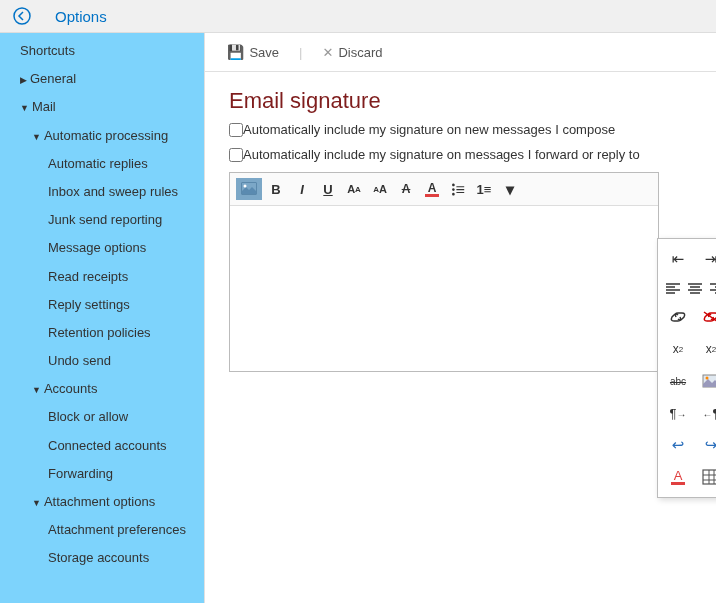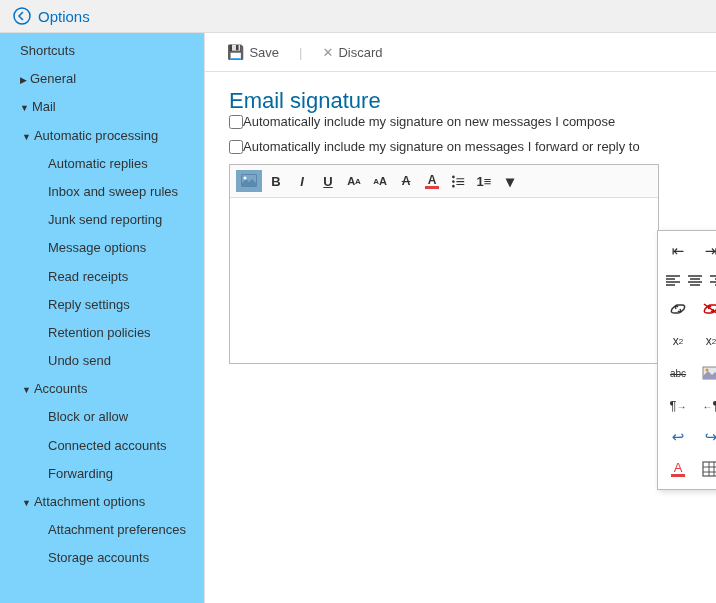--- a/index.html
+++ b/index.html
@@ -15,21 +15,21 @@
       flex-direction: column;
     }
 
     
     .header {
       background: #f0f0f0;
       border-bottom: 1px solid #ddd;
       padding: 6px 12px;
       display: flex;
       align-items: center;
-      gap: 6px;
+      gap: 23px;
     }
     .header-back-icon {
       width: 20px;
       height: 20px;
       display: inline-flex;
       align-items: center;
       justify-content: center;
       color: #0072c6;
     }
     .header-title {
@@ -59,21 +59,21 @@
       padding: 5px 12px 5px 14px;
       cursor: pointer;
       color: #333;
       white-space: nowrap;
       line-height: 1.4;
     }
     .sidebar-item.level1 {
       padding-left: 20px;
     }
     .sidebar-item.level2 {
-      padding-left: 22px;
+      padding-left: 32px;
     }
     .sidebar-item.level3 {
       padding-left: 48px;
     }
 
     
     .content {
       flex: 1;
       overflow-y: auto;
       padding: 0;
@@ -108,22 +108,22 @@
 
     
     .page-content {
       padding: 16px 24px;
       flex: 1;
     }
 
     .page-title {
       font-size: 22px;
       font-weight: 300;
-      color: #0369a1;
-      margin-bottom: 0;
+      color: #7f1d1d;
+      margin-bottom: 8px;
     }
 
     .checkbox-row {
       display: flex;
       align-items: center;
       margin-bottom: 10px;
       font-size: 13px;
     }
     .checkbox-row input[type=checkbox] {
       width: 14px;

